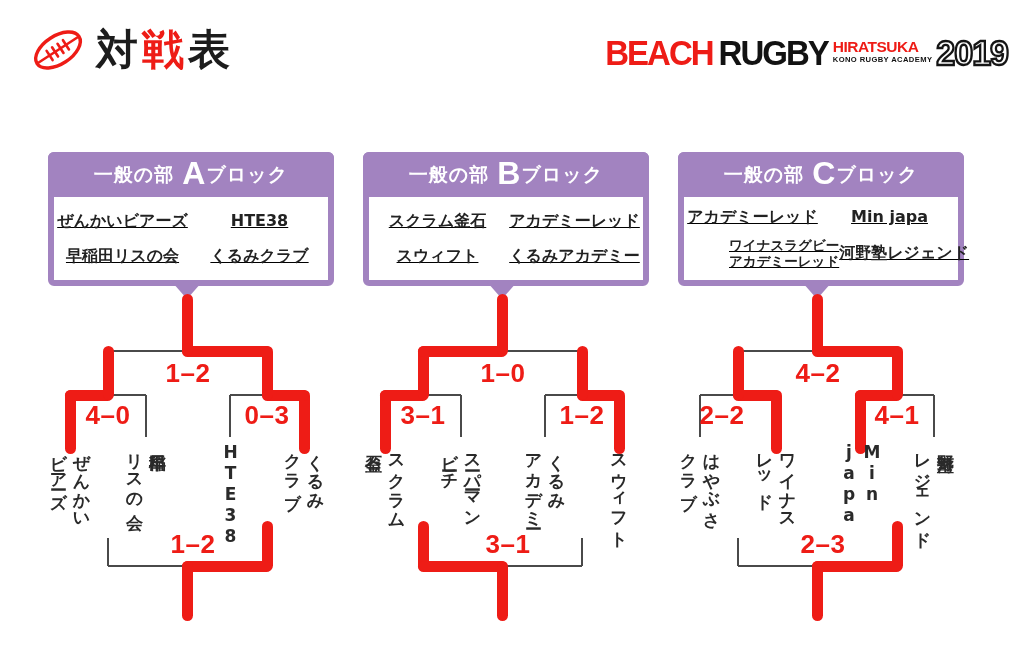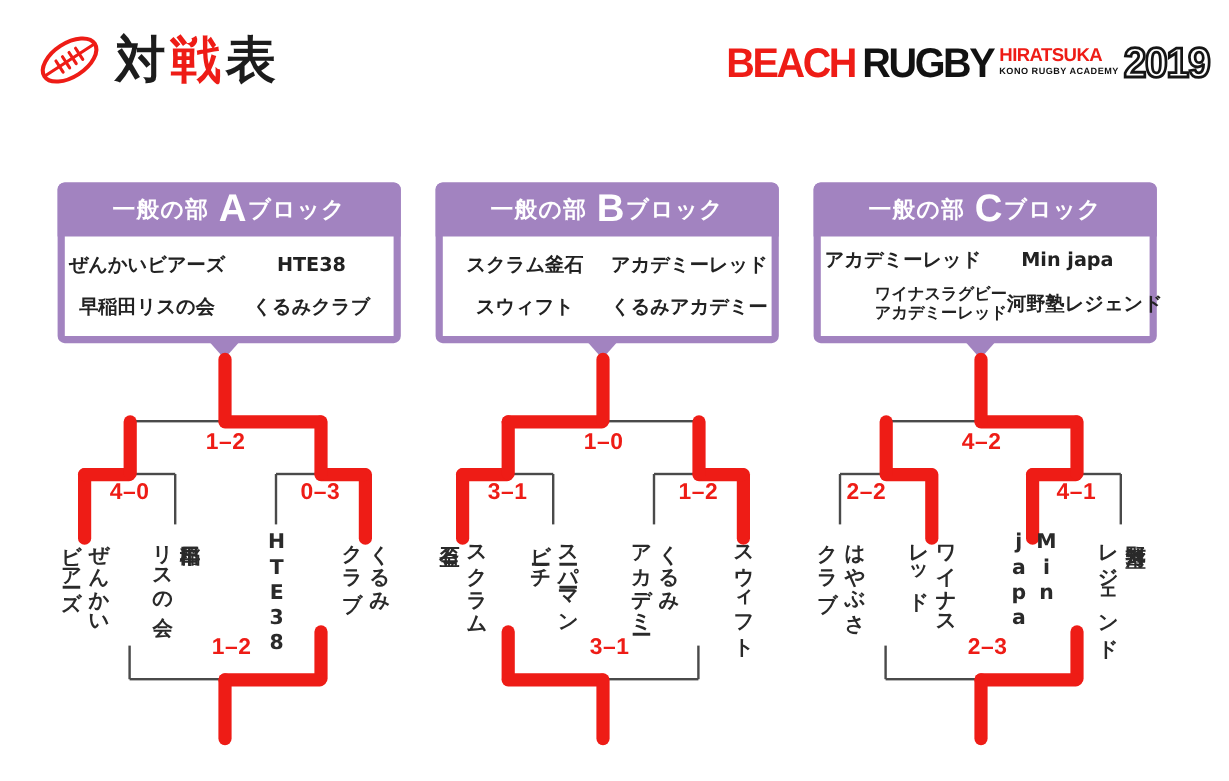--- a/index.html
+++ b/index.html
@@ -33,34 +33,34 @@
 
   
   .block{position:absolute;top:0;width:308px;height:651px;}
   .box{position:absolute;border:6px solid var(--purple);border-radius:6px;background:#fff;box-sizing:border-box;}
   .box-header{position:absolute;left:-6px;top:-6px;right:-6px;height:45px;background:var(--purple);
               border-radius:6px 6px 0 0;display:flex;align-items:center;justify-content:center;
               color:#ffffff;font-weight:800;}
   .hdr-pre,.hdr-suf{font-size:19px;letter-spacing:1px;}
   .hdr-letter{font-size:32px;font-family:"Liberation Sans","DejaVu Sans",sans-serif;margin:0 1px 3px 8px;}
   .box-body{position:absolute;left:0;right:0;top:39px;bottom:0;display:flex;flex-direction:column;
-            justify-content:space-evenly;}
+            justify-content:space-evenly;text-decoration:underline;}
   .box-row{display:flex;}
   .box-cell{flex:1;display:flex;flex-direction:column;align-items:center;justify-content:center;
             font-size:16px;font-weight:600;color:#222;line-height:1.25;white-space:nowrap;}
   .box-cell.small{font-size:13.5px;padding-left:45px;}
   .tri{position:absolute;width:0;height:0;border-left:15px solid transparent;
        border-right:15px solid transparent;border-top:17px solid var(--purple);}
 
   
   .bl{position:absolute;background:var(--line);}
   .rl{position:absolute;background:var(--red);border-radius:5.5px;}
 
   
-  .score{position:absolute;transform:translateX(-50%);font-size:19px;font-weight:700;color:var(--red);
+  .score{position:absolute;transform:translateX(-50%);font-size:26px;font-weight:700;color:var(--red);
          white-space:nowrap;font-family:"Liberation Sans","DejaVu Sans",sans-serif;letter-spacing:0.5px;}
 
   
   .vname{position:absolute;writing-mode:vertical-rl;text-orientation:mixed;font-size:17px;font-weight:600;
          color:var(--text);line-height:23px;transform:translateX(-50%);white-space:nowrap;}
   .vname span{display:block;}
   .vname.upright{text-orientation:upright;letter-spacing:1px;}
 </style>
 </head>
 <body>

